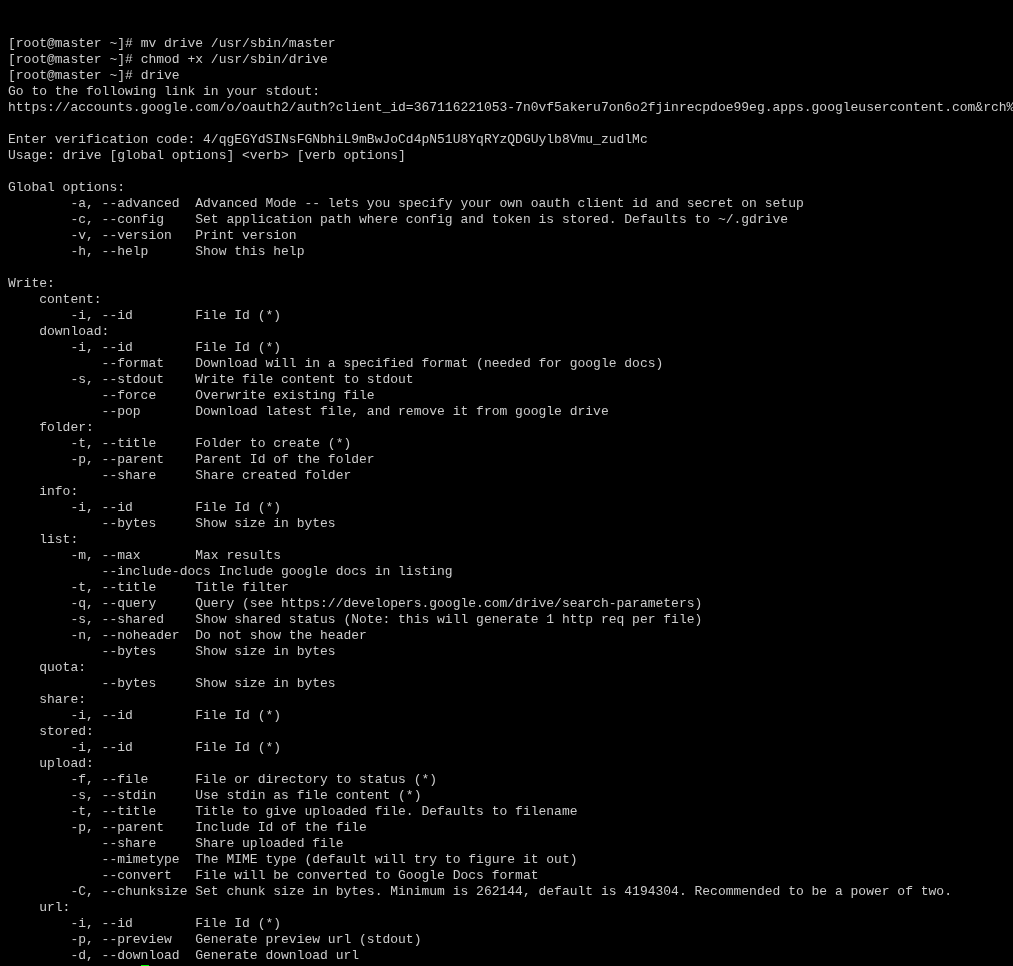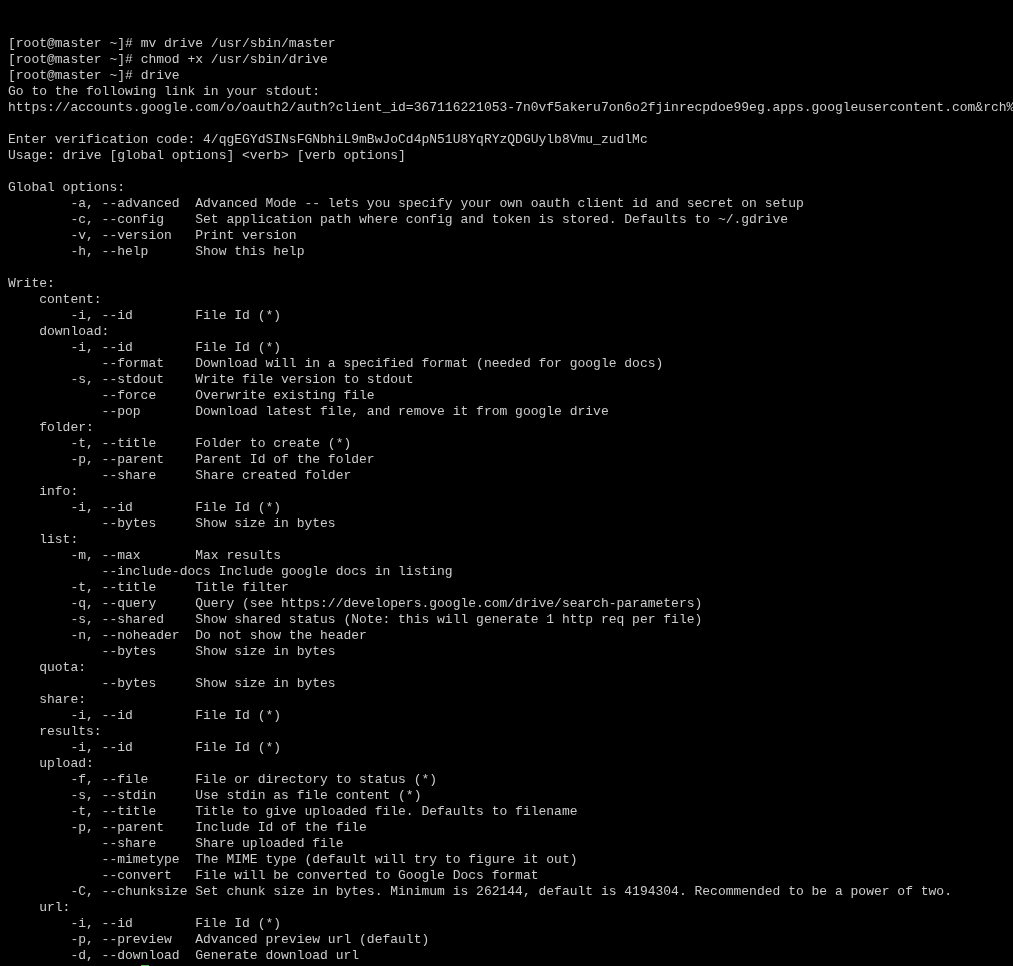--- a/index.html
+++ b/index.html
@@ -39,21 +39,21 @@
 <span>        -c, --config    Set application path where config and token is stored. Defaults to ~/.gdrive</span>
 <span>        -v, --version   Print version</span>
 <span>        -h, --help      Show this help</span>
 <span></span>
 <span>Write:</span>
 <span>    content:</span>
 <span>        -i, --id        File Id (*)</span>
 <span>    download:</span>
 <span>        -i, --id        File Id (*)</span>
 <span>            --format    Download will in a specified format (needed for google docs)</span>
-<span>        -s, --stdout    Write file version to stdout</span>
+<span>        -s, --stdout    Write file content to stdout</span>
 <span>            --force     Overwrite existing file</span>
 <span>            --pop       Download latest file, and remove it from google drive</span>
 <span>    folder:</span>
 <span>        -t, --title     Folder to create (*)</span>
 <span>        -p, --parent    Parent Id of the folder</span>
 <span>            --share     Share created folder</span>
 <span>    info:</span>
 <span>        -i, --id        File Id (*)</span>
 <span>            --bytes     Show size in bytes</span>
 <span>    list:</span>
@@ -61,29 +61,29 @@
 <span>            --include-docs Include google docs in listing</span>
 <span>        -t, --title     Title filter</span>
 <span>        -q, --query     Query (see https://developers.google.com/drive/search-parameters)</span>
 <span>        -s, --shared    Show shared status (Note: this will generate 1 http req per file)</span>
 <span>        -n, --noheader  Do not show the header</span>
 <span>            --bytes     Show size in bytes</span>
 <span>    quota:</span>
 <span>            --bytes     Show size in bytes</span>
 <span>    share:</span>
 <span>        -i, --id        File Id (*)</span>
-<span>    results:</span>
+<span>    stored:</span>
 <span>        -i, --id        File Id (*)</span>
 <span>    upload:</span>
 <span>        -f, --file      File or directory to status (*)</span>
 <span>        -s, --stdin     Use stdin as file content (*)</span>
 <span>        -t, --title     Title to give uploaded file. Defaults to filename</span>
 <span>        -p, --parent    Include Id of the file</span>
 <span>            --share     Share uploaded file</span>
 <span>            --mimetype  The MIME type (default will try to figure it out)</span>
 <span>            --convert   File will be converted to Google Docs format</span>
 <span>        -C, --chunksize Set chunk size in bytes. Minimum is 262144, default is 4194304. Recommended to be a power of two.</span>
 <span>    url:</span>
 <span>        -i, --id        File Id (*)</span>
-<span>        -p, --preview   Advanced preview url (default)</span>
+<span>        -p, --preview   Generate preview url (stdout)</span>
 <span>        -d, --download  Generate download url</span>
 <span><span>[root@master ~]# </span><span class="cursor"></span></span></div>
 
 
 </body></html>

